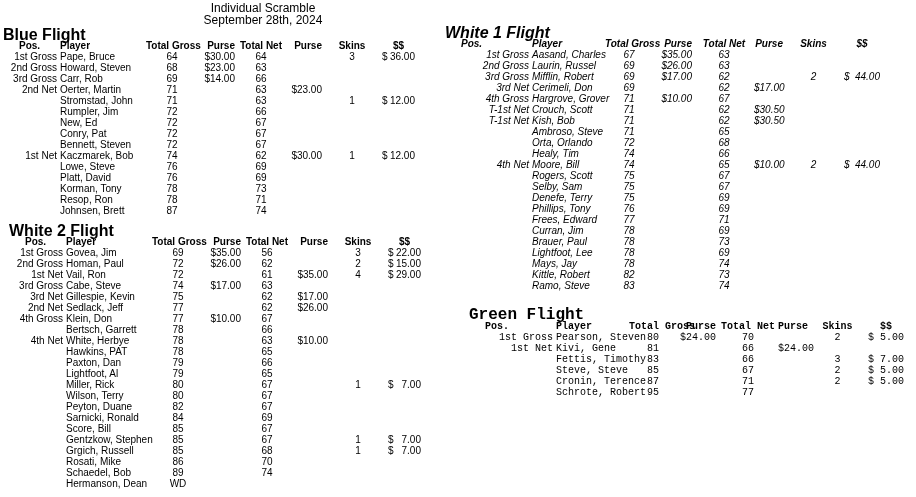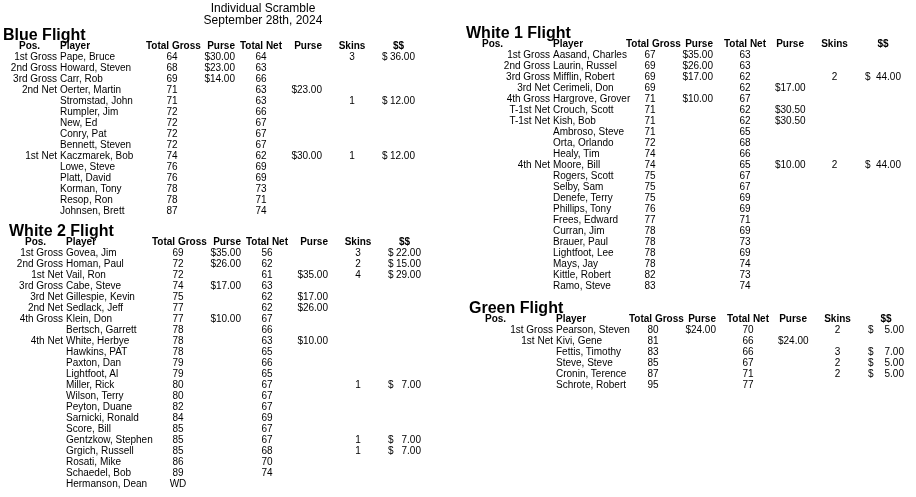--- a/index.html
+++ b/index.html
@@ -8,22 +8,22 @@
     position:relative; width:916px; height:497px; background:#ffffff;
     font-family:"Liberation Sans", sans-serif; color:#000; overflow:hidden;
   }
   .doc-title {
     position:absolute; top:2px; left:0; width:430px;
     text-align:center; font-weight:normal; font-size:12px; line-height:12px;margin-left:48px;
   }
   .flight { position:absolute; }
   .pos-blue   { top:29px;  left:3px;   width:414px; }
   .pos-white2 { top:225px; left:9px;   width:414px; }
-  .pos-white1 { top:27px;  left:466px; width:437px; }
-  .pos-green  { top:302px; left:469px; width:437px; }
+  .pos-white1 { top:27px;  left:445px; width:437px;font-style:italic; }
+  .pos-green  { top:310px; left:469px; width:437px;font-family:Liberation Mono, monospace; }
   .flight-name { font-weight:bold; font-size:16px; line-height:11px; height:11px; white-space:nowrap; }
   table { border-collapse:collapse; table-layout:fixed; }
   .tbl-left  table { width:414px; }
   .tbl-right table { width:437px; }
   th, td {
     padding:0; height:11px; font-size:10px; line-height:11px;
     white-space:nowrap; vertical-align:top;
   }
   th { font-weight:bold; }
   

